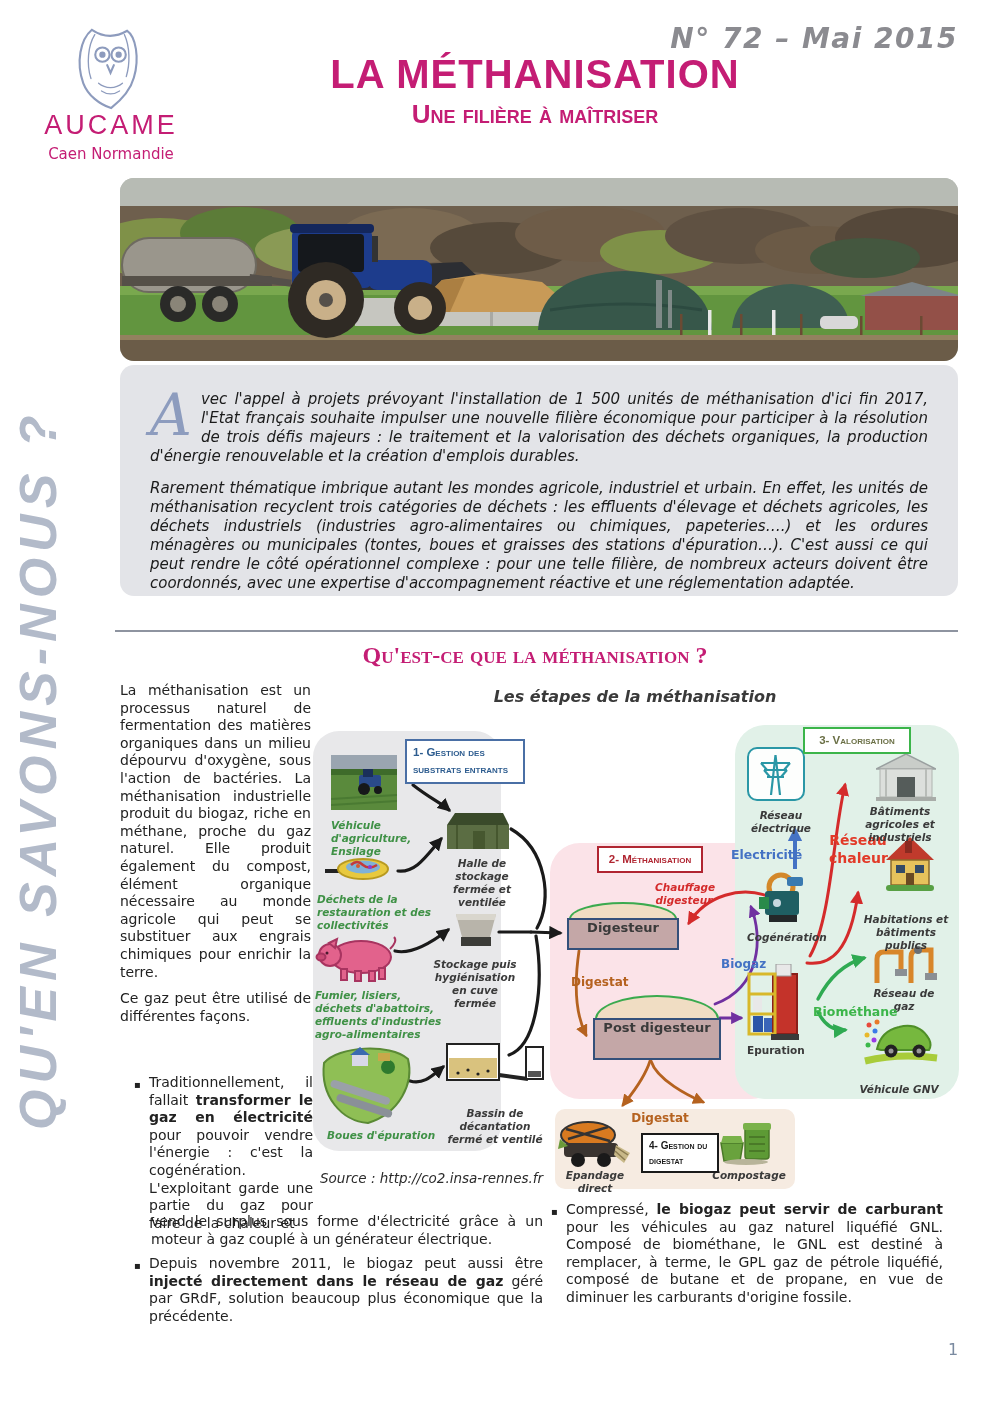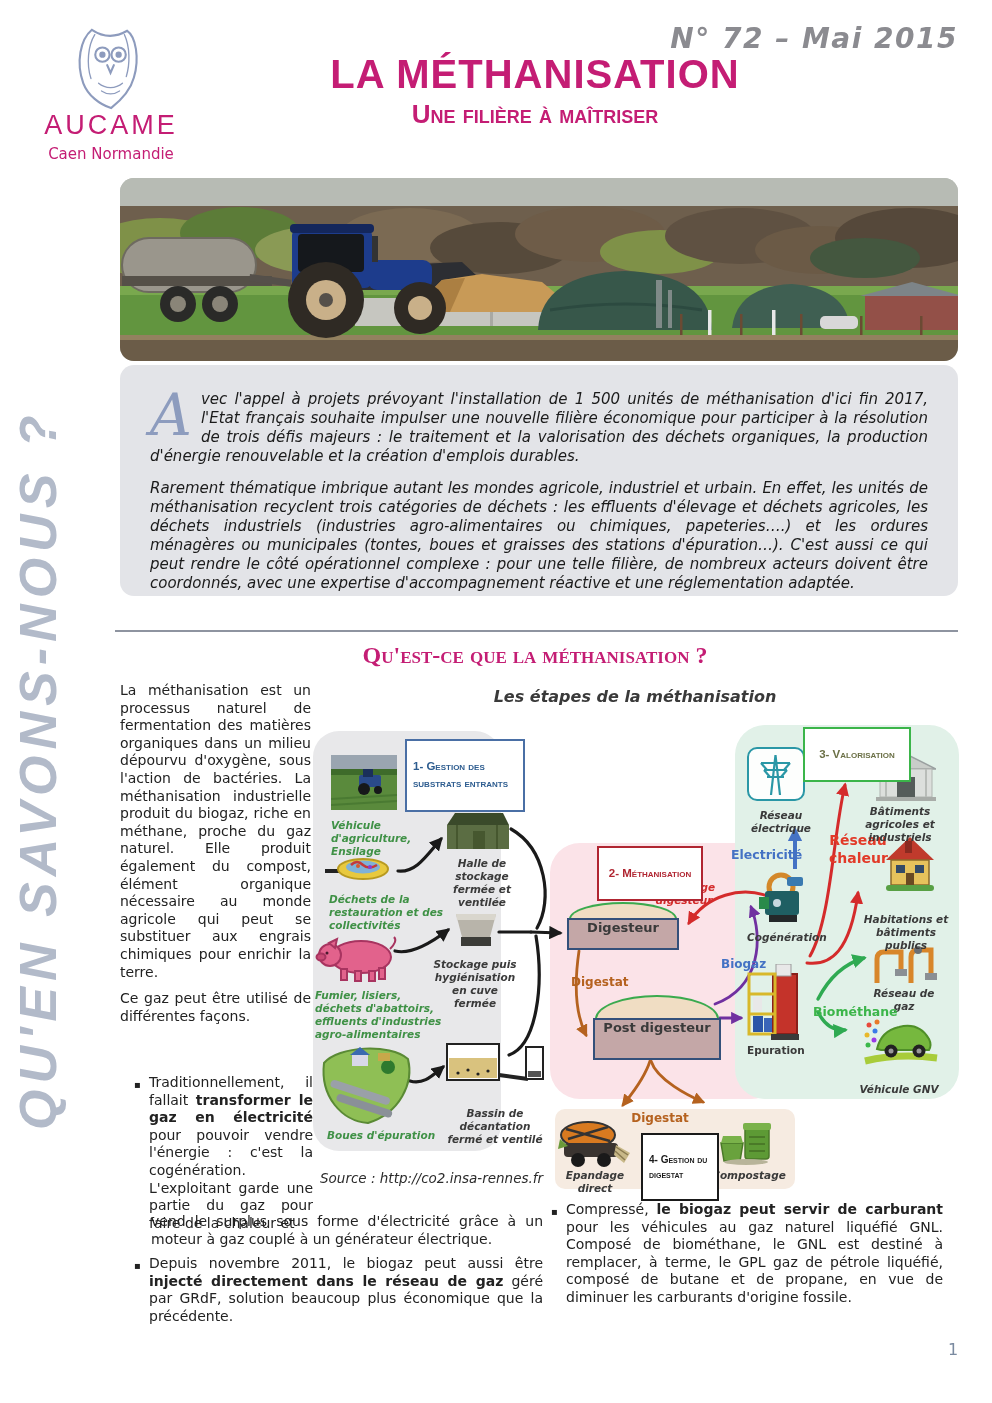--- a/index.html
+++ b/index.html
@@ -53,21 +53,21 @@
 
   
   .diagram { position:absolute; left:313px; top:723px; width:650px; height:482px; }
   .panel { position:absolute; }
   .p1 { left:0; top:8px; width:188px; height:420px; background:#e8e8ea; border-radius:26px; }
   .p2 { left:237px; top:120px; width:231px; height:256px; background:#fbe3e8; border-radius:30px; }
   .p3 { left:422px; top:2px; width:224px; height:374px; background:#e1f1e8; border-radius:30px; }
   .p4 { left:242px; top:386px; width:240px; height:80px; background:#f6ebe1; border-radius:10px; }
 
   .stepbox { position:absolute; background:#fff; font-weight:bold; font-variant:small-caps;
-             font-family:"Liberation Sans",sans-serif; line-height:1.5; padding:17px 6px; z-index:5; }
+             font-family:"Liberation Sans",sans-serif; line-height:1.5; padding:3px 6px; z-index:5; }
   .sb1 { left:92px; top:16px; width:120px; border:2.5px solid #4a6fa5; color:#2d5c8f; font-size:11.5px; }
   .sb2 { left:284px; top:123px; width:106px; border:2.5px solid #b02531; color:#b02531; font-size:11.5px; text-align:center; }
   .sb3 { left:490px; top:4px; width:108px; border:2.5px solid #3bb54a; color:#6b7046; font-size:11.5px; text-align:center; }
   .sb4 { left:328px; top:410px; width:78px; border:2.5px solid #1a1a1a; color:#1a1a1a; font-size:10px; }
 
   .lbl { position:absolute; font-weight:bold; font-style:italic; font-size:10.5px; line-height:1.25;
          color:#3a3a3a; z-index:4; }
   .lbl.green { color:#3f9146; }
   .lbl.ctr { text-align:center; }
   .lbl.roman { font-style:normal; }
@@ -431,21 +431,21 @@
     <svg class="icon" style="left:406px; top:400px;" width="56" height="42" viewBox="0 0 56 42">
       <rect x="26" y="2" width="24" height="34" rx="3" fill="#5d9a35" stroke="#4a7a28" stroke-width="1.5"></rect>
       <rect x="24" y="0" width="28" height="7" rx="2" fill="#7ab24a"></rect>
       <path d="M30,14 H46 M30,21 H46 M30,28 H46" stroke="#4a7a28" stroke-width="2"></path>
       <polygon points="2,20 24,20 21,38 5,38" fill="#69a23d" stroke="#4a7a28" stroke-width="1.5"></polygon>
       <polygon points="4,13 22,13 24,20 2,20" fill="#7ab24a"></polygon>
       <ellipse cx="27" cy="39" rx="22" ry="3" fill="#b8b49a"></ellipse>
     </svg>
 
     <div class="lbl green" style="left:18px; top:96px; width:100px;">Véhicule d'agriculture, Ensilage</div>
-    <div class="lbl green" style="left:16px; top:170px; width:116px;">Déchets de la restauration et des collectivités</div>
+    <div class="lbl green" style="left:4px; top:170px; width:116px;">Déchets de la restauration et des collectivités</div>
     <div class="lbl green" style="left:2px; top:266px; width:132px;">Fumier, lisiers, déchets d'abattoirs, effluents d'industries agro-alimentaires</div>
     <div class="lbl green" style="left:14px; top:406px; width:110px;">Boues d'épuration</div>
     <div class="lbl ctr" style="left:126px; top:134px; width:86px;">Halle de stockage fermée et ventilée</div>
     <div class="lbl ctr" style="left:118px; top:235px; width:88px;">Stockage puis hygiénisation en cuve fermée</div>
     <div class="lbl ctr" style="left:128px; top:384px; width:108px;">Bassin de décantation fermé et ventilé</div>
 
     <div class="lbl ctr" style="left:342px; top:158px; width:58px; color:#d42b2b;">Chauffage digesteur</div>
     <div class="lbl roman" style="left:258px; top:252px; width:60px; color:#b5621f; font-size:12px;">Digestat</div>
     <div class="lbl roman" style="left:408px; top:234px; width:58px; color:#4472c4; font-size:12px;">Biogaz</div>
 

